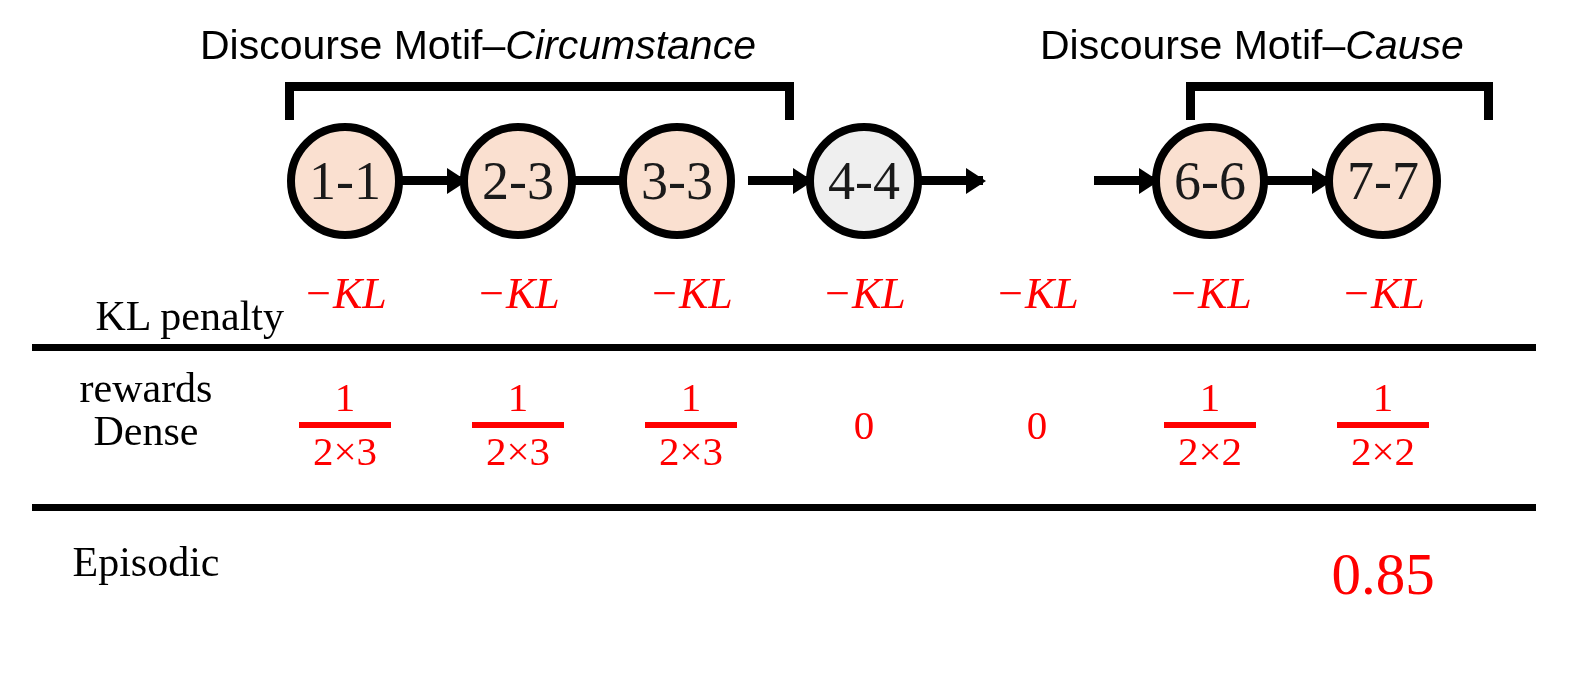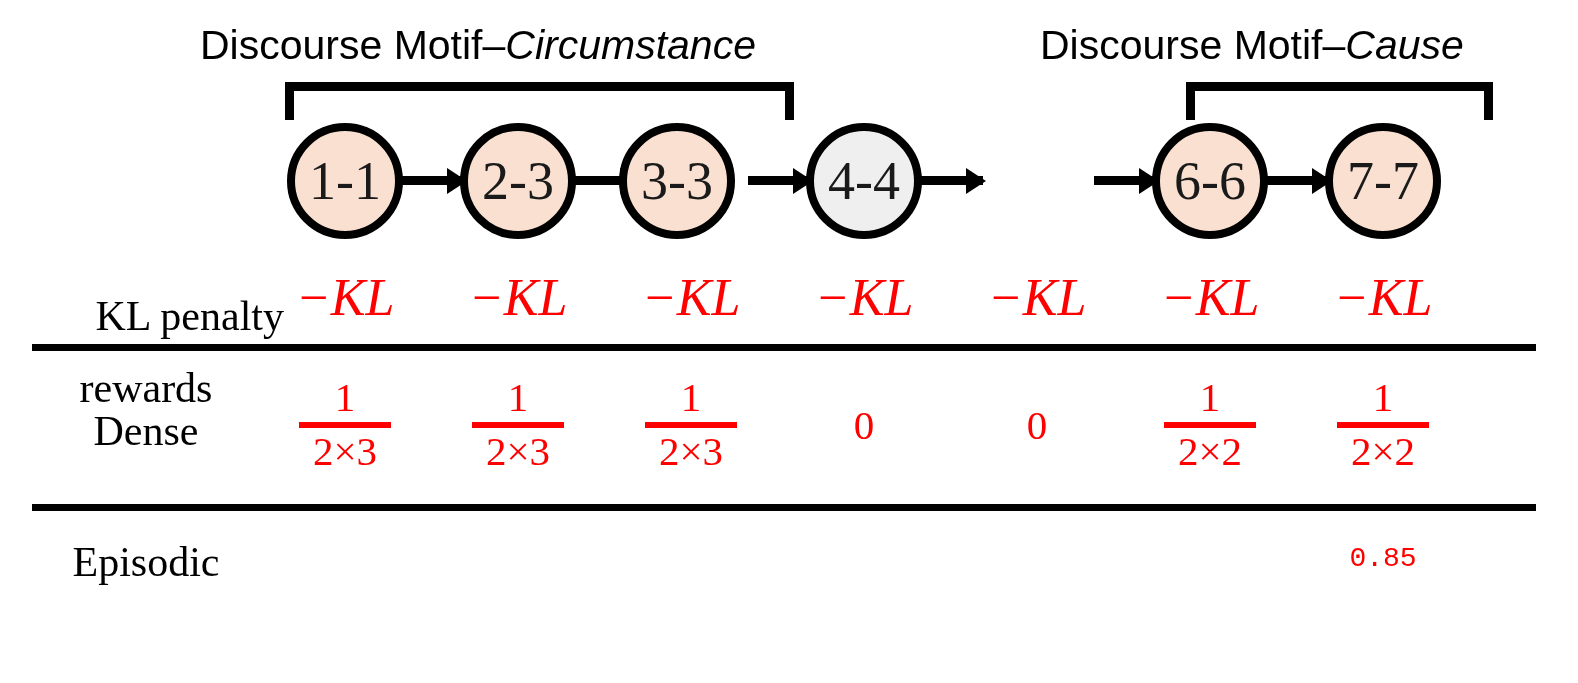--- a/index.html
+++ b/index.html
@@ -131,21 +131,21 @@
   .cell {
     position: absolute;
     color: #FF0000;
     text-align: center;
     font-family: "Liberation Serif", "DejaVu Serif", serif;
   }
 
   .kl-cell {
     top: 272px;
     width: 140px;
-    font-size: 52px;
+    font-size: 44px;
     font-style: italic;
     line-height: 1;
   }
 
   .dense-cell {
     top: 360px;
     width: 140px;
     height: 130px;
     display: flex;
     align-items: center;
@@ -166,23 +166,22 @@
     height: 6px;
     background: #FF0000;
     margin: 3px 0;
   }
   .frac .den { padding: 0 4px; white-space: nowrap; }
   .zero-val { font-size: 41px; line-height: 1; }
 
   .episodic-cell {
     top: 545px;
     width: 140px;
-    font-size: 28px;
+    font-size: 59px;
     line-height: 1;
-    font-family: Liberation Mono, monospace;
   }
 </style>
 </head>
 <body>
 
 <div id="stage">
 
   <div class="motif-caption" id="motif-caption-1">
     <span class="motif-label">Discourse Motif–</span><span class="motif-name">Circumstance</span>
   </div>

